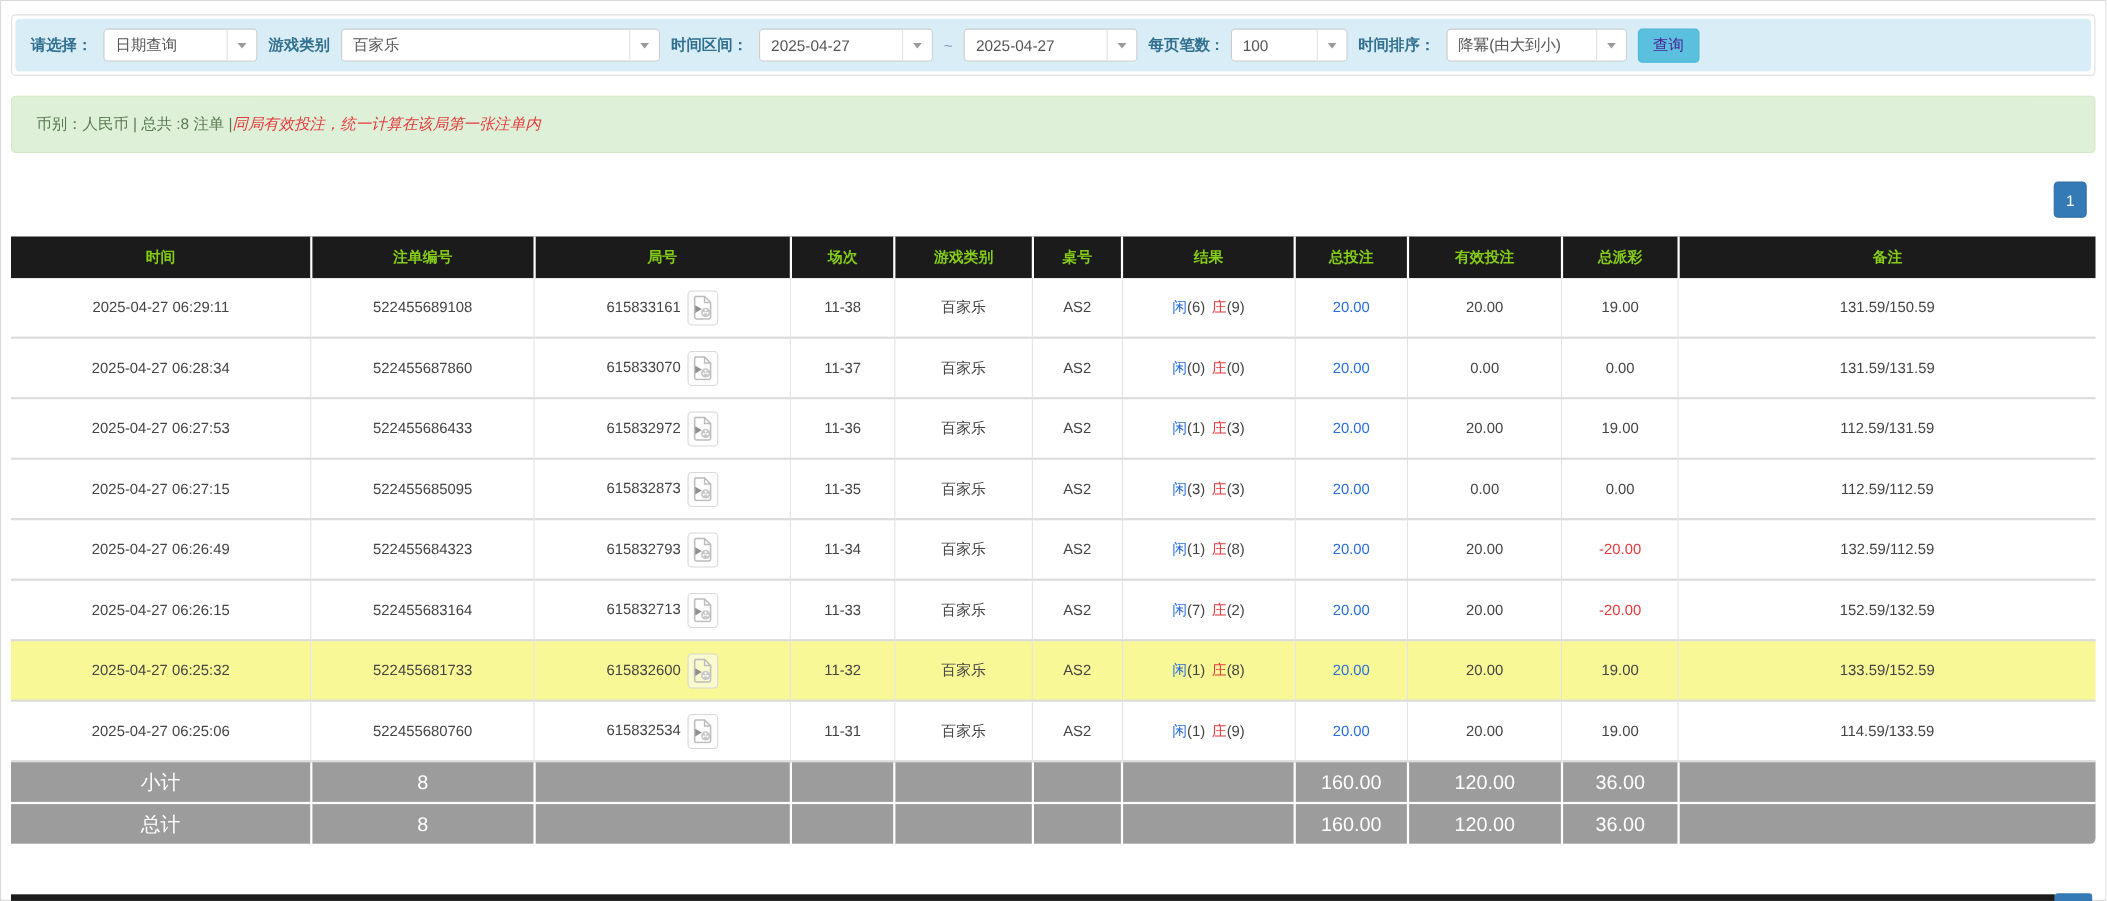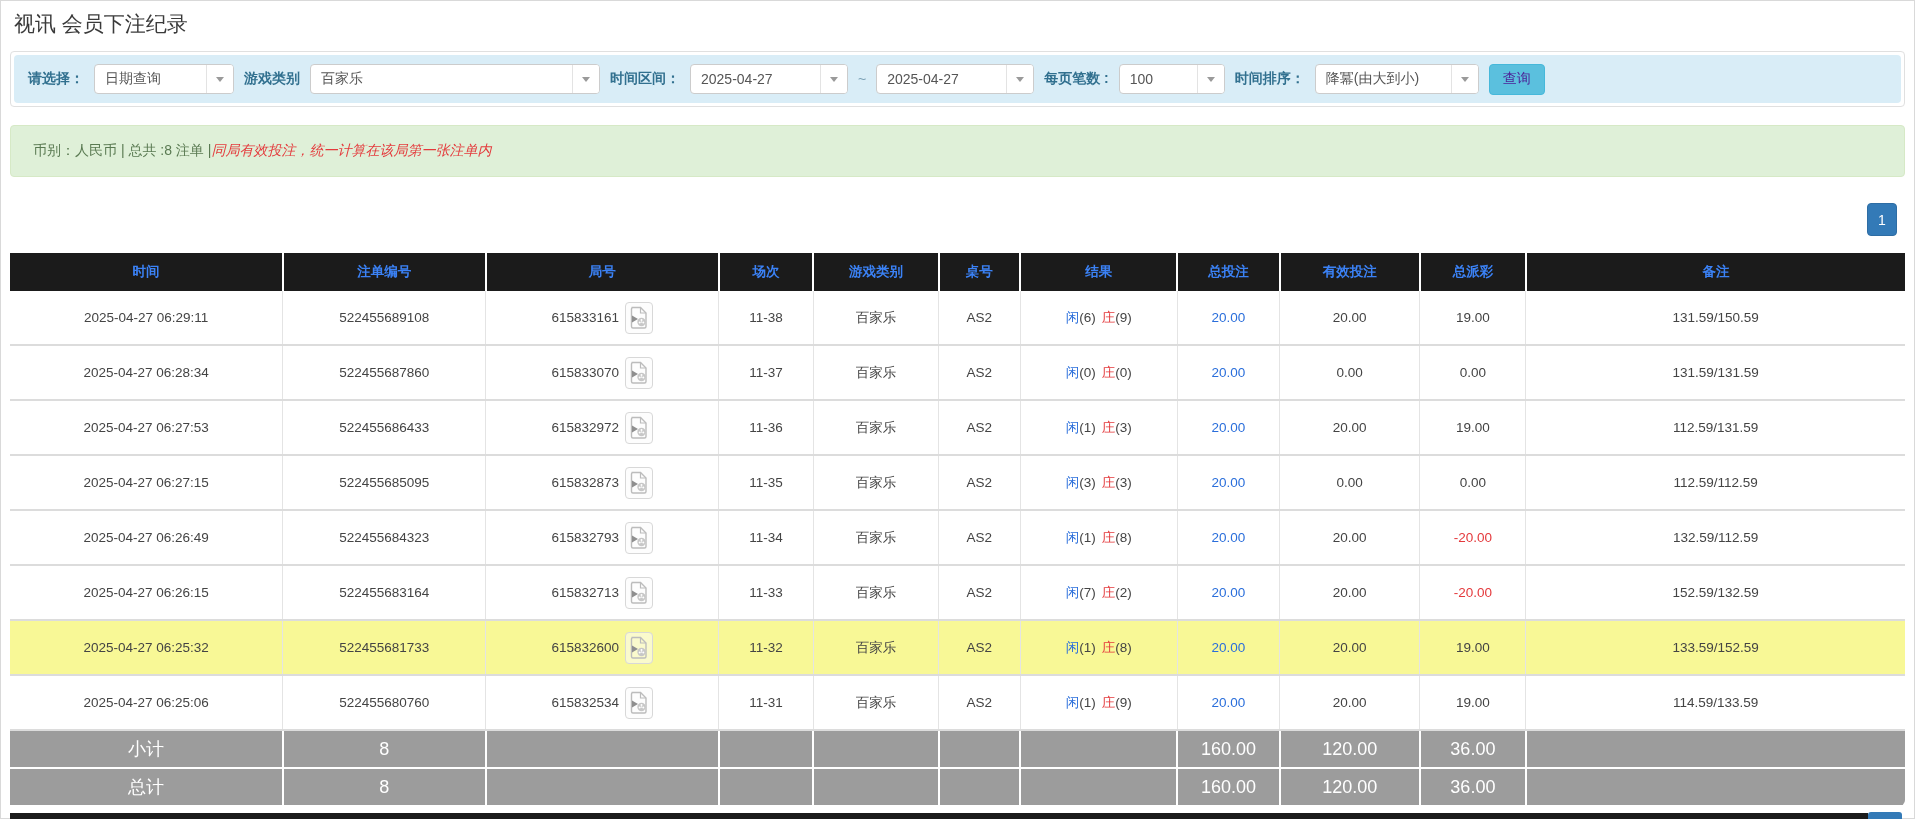--- a/index.html
+++ b/index.html
@@ -31,21 +31,21 @@
   .summary-left{color:var(--summary-text,#5a7a52);}
   .summary-right{color:var(--alert-red,#e43a3c);font-style:italic;}
   
   .pager-row{margin:26px 18px 0 10px;display:flex;justify-content:flex-end;}
   .page-btn{width:28px;height:31px;background:var(--page-blue,#337ab7);color:#fff;border:1px solid #2e6da4;
             border-radius:4px;font-size:14px;display:flex;align-items:center;justify-content:center;cursor:pointer;}
   
   table.bets{margin:17px 10px 0 10px;width:1895px;border-collapse:collapse;table-layout:fixed;font-size:13.5px;}
   col.c1{width:14.4%}col.c2{width:10.7%}col.c3{width:12.3%}col.c4{width:5.0%}col.c5{width:6.6%}
   col.c6{width:4.3%}col.c7{width:8.3%}col.c8{width:5.4%}col.c9{width:7.4%}col.c10{width:5.6%}col.c11{width:20.0%}
-  thead th{background:var(--header-bg,#1b1b1b);color:#3b82f6;font-weight:bold;height:36px;
+  thead th{background:var(--header-bg,#1b1b1b);color:#84cc16;font-weight:bold;height:36px;
            border-right:2px solid #fff;text-align:center;}
   thead th:last-child{border-right:none;}
   tbody td{background:#fff;color:#444;text-align:center;height:51px;
            border-right:1px solid #e4e4e4;border-bottom:2px solid #dcdcdc;}
   tbody td:last-child{border-right:none;}
   tbody tr.hl td{background:var(--highlight,#f8f896);}
   .p-lab{color:var(--player-blue,#2a6edb);} .b-lab{color:var(--banker-red,#e4393c);}
   .res-val{color:#444;} .res-gap{display:inline-block;width:6px;}
   td.link{color:var(--link-blue,#2a6edb);cursor:pointer;}
   td .neg{color:var(--banker-red,#e4393c);}
@@ -59,21 +59,20 @@
   
   .bottom-black-bar{position:absolute;bottom:0;left:10px;right:47px;height:6px;background:#1b1b1b;}
   .bottom-page-btn{position:absolute;bottom:0;right:13px;width:34px;height:7px;
                    background:var(--page-blue,#337ab7);border-radius:3px 3px 0 0;}
 </style>
 </head>
 <body>
 
 <div class="screen">
 
-  <h1 class="page-title">视讯 会员下注纪录</h1>
 
   <div class="filter-panel">
     <div class="filter-bar">
       <span class="f-label">请选择：</span>
       <div class="sel w-sel1">
         <span class="txt">日期查询</span>
         <span class="arr">
             <span class="caret"></span>
           </span>
       </div>

